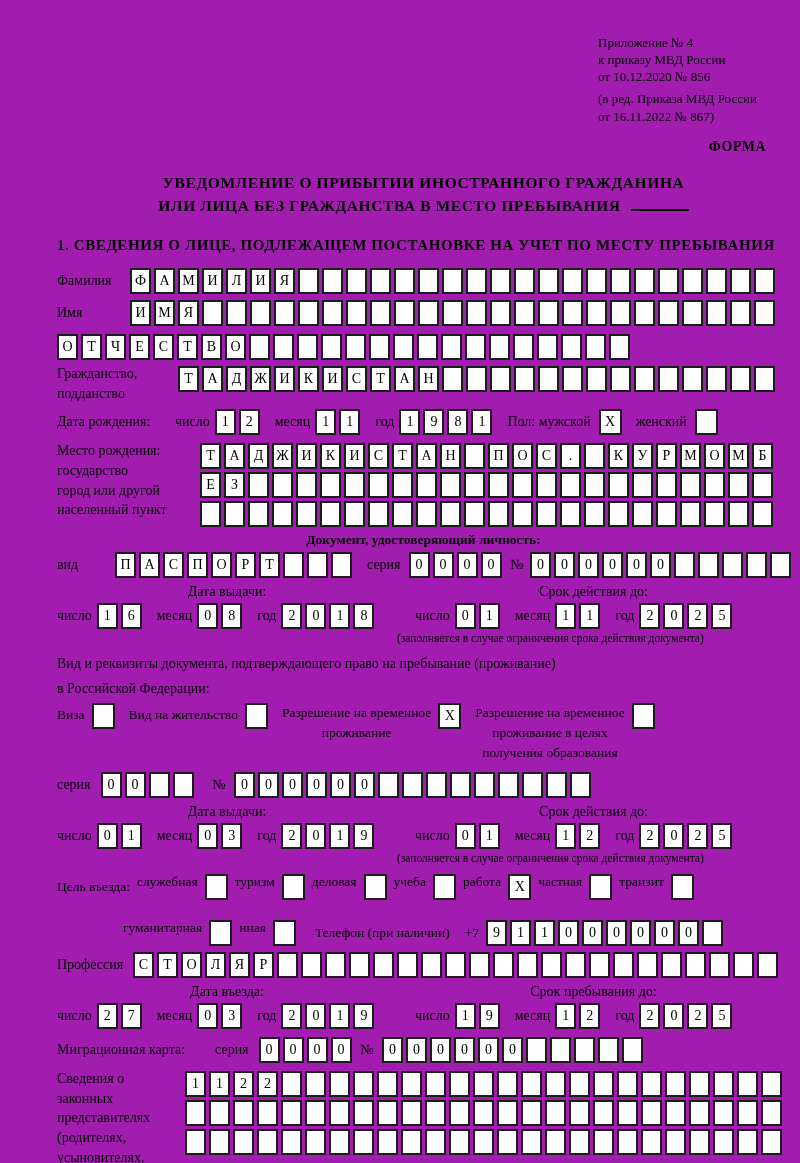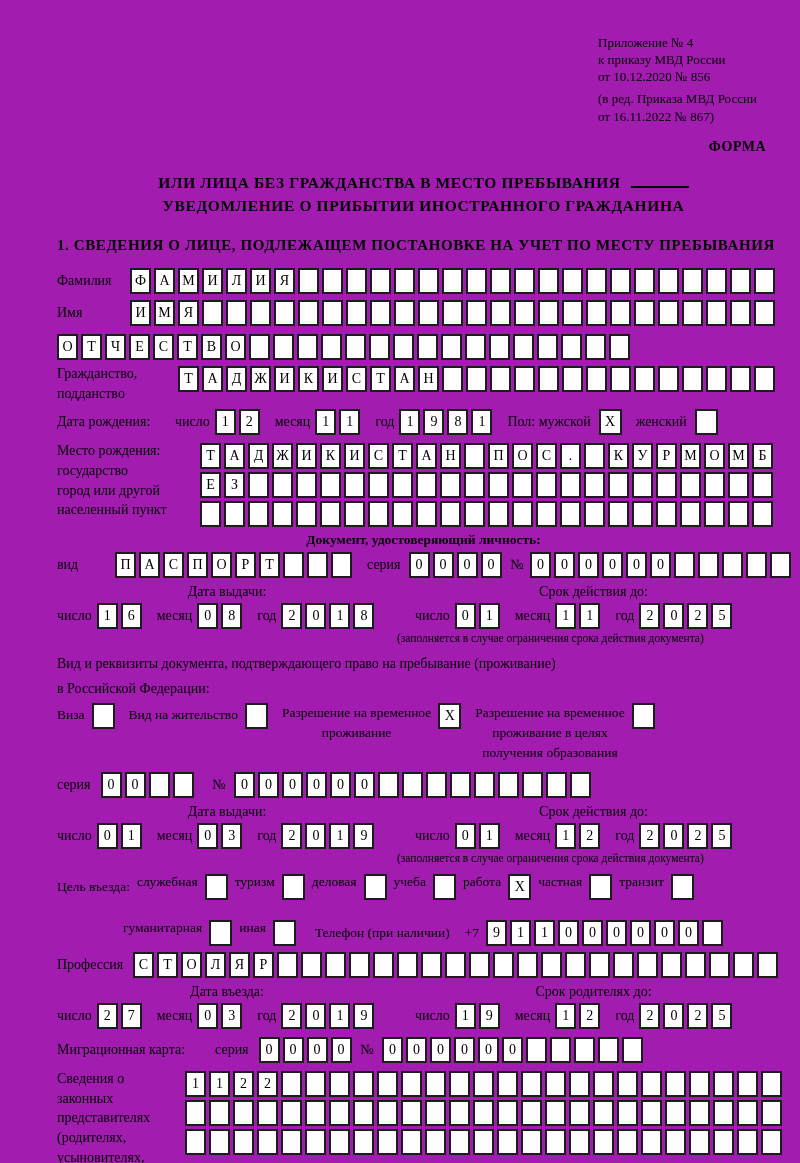--- a/index.html
+++ b/index.html
@@ -71,22 +71,22 @@
         <div>от 10.12.2020 № 856</div>
       </div>
     <div class="hdr-note">
         <div>(в ред. Приказа МВД России</div>
         <div>от 16.11.2022 № 867)</div>
       </div>
   </div>
   <div class="forma">ФОРМА</div>
 
   <div class="title">
+    <div>УВЕДОМЛЕНИЕ О ПРИБЫТИИ ИНОСТРАННОГО ГРАЖДАНИНА</div>
     <div><span>ИЛИ ЛИЦА БЕЗ ГРАЖДАНСТВА В МЕСТО ПРЕБЫВАНИЯ</span><span class="blank-line"></span></div>
-    <div>УВЕДОМЛЕНИЕ О ПРИБЫТИИ ИНОСТРАННОГО ГРАЖДАНИНА</div>
   </div>
 
   <div class="sect">1. СВЕДЕНИЯ О ЛИЦЕ, ПОДЛЕЖАЩЕМ ПОСТАНОВКЕ НА УЧЕТ ПО МЕСТУ ПРЕБЫВАНИЯ</div>
 
   <div class="frow" style="margin-top:14px;">
     <div class="flabel w73">Фамилия</div>
     <div class="cells">
         <span class="cell">Ф</span>
         <span class="cell">А</span>
         <span class="cell">М</span>
@@ -627,21 +627,21 @@
           <span class="dg-label">год</span>
           <span class="cells">
             <span class="cell">2</span>
             <span class="cell">0</span>
             <span class="cell">1</span>
             <span class="cell">9</span>
           </span>
         </div>
     </div>
     <div class="col-r">
-      <div class="dg-title">Срок родителях до:</div>
+      <div class="dg-title">Срок пребывания до:</div>
       <div class="dg" style="margin-left:18px;">
           <span class="dg-label">число</span>
           <span class="cells">
             <span class="cell">1</span>
             <span class="cell">9</span>
           </span>
           <span class="dg-label">месяц</span>
           <span class="cells">
             <span class="cell">1</span>
             <span class="cell">2</span>

